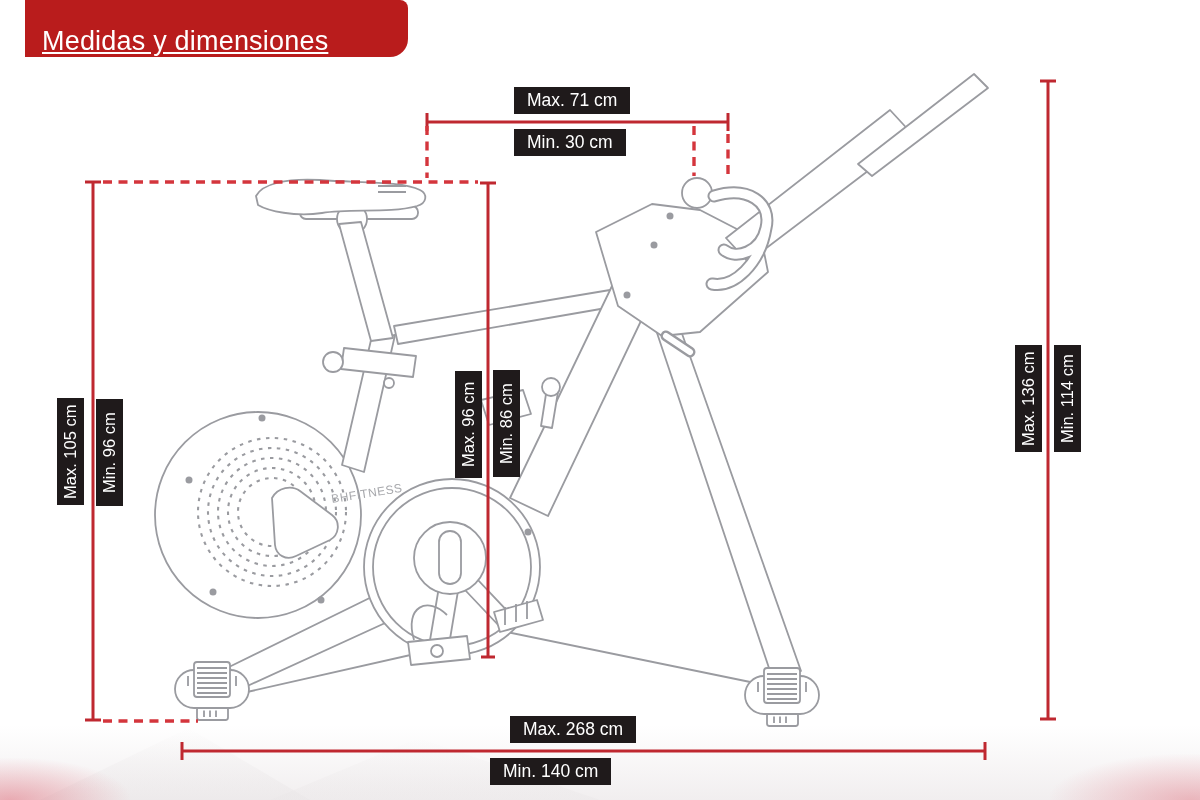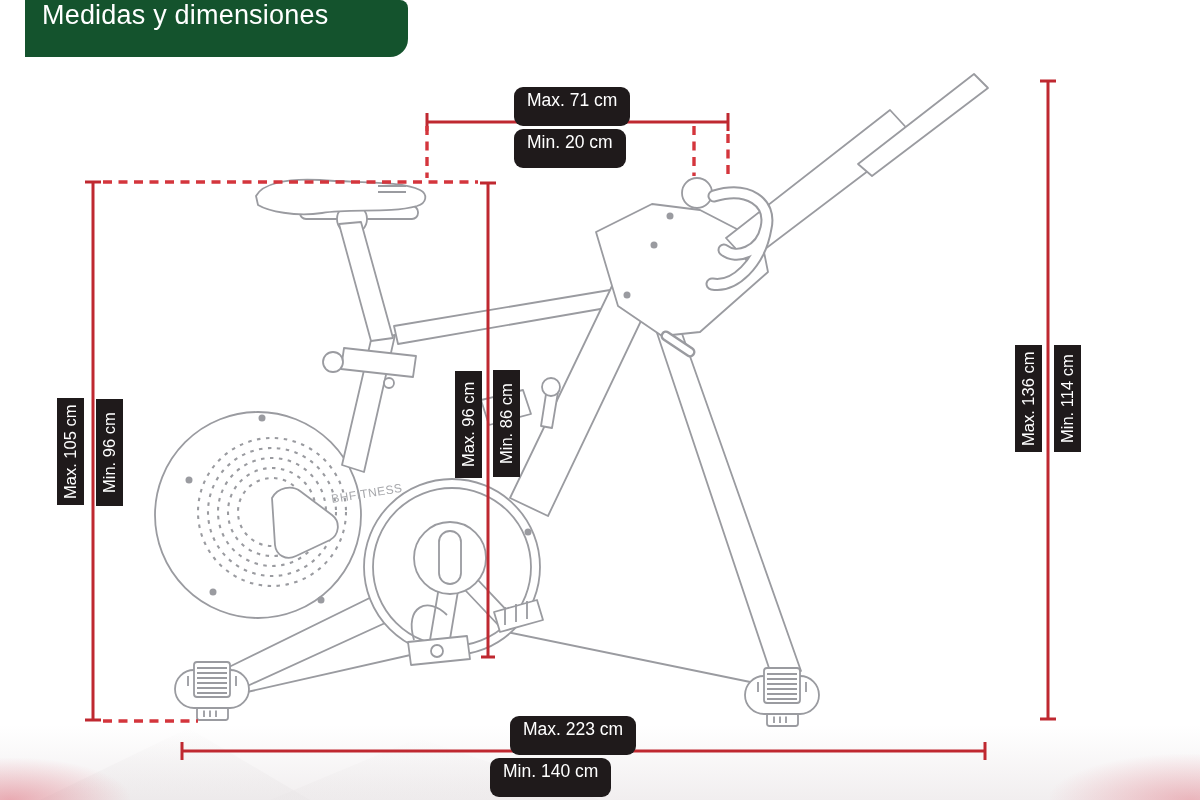--- a/index.html
+++ b/index.html
@@ -3,28 +3,28 @@
 <meta charset="utf-8">
 <style>
   html,body{margin:0;padding:0;background:#fff;}
   .stage{
     position:relative;width:1200px;height:800px;background:#ffffff;
     overflow:hidden;font-family:"Liberation Sans",sans-serif;
   }
   
   .titlebar{
     position:absolute;left:25px;top:0;width:383px;height:57px;
-    background:#14532d;color:#fff;border-radius:0 8px 18px 0;
-    display:flex;align-items:flex-start;padding-left:17px;box-sizing:border-box;
-    font-size:27px;letter-spacing:.2px;
+    background:#b91c1c;color:#fff;border-radius:0 8px 18px 0;
+    display:flex;align-items:flex-end;padding-left:17px;box-sizing:border-box;
+    font-size:27px;letter-spacing:.2px;text-decoration:underline;
   }
   
   .hlabel{
     position:absolute;background:#1f1a1b;color:#fff;font-size:17.5px;
-    height:39px;line-height:27px;padding:0 13px;white-space:nowrap;border-radius:9px;
+    height:27px;line-height:27px;padding:0 13px;white-space:nowrap;
   }
   .vlabel{
     position:absolute;background:#1f1a1b;color:#fff;font-size:16.5px;
     width:27px;height:107px;writing-mode:vertical-rl;transform:rotate(180deg);
     display:flex;align-items:center;justify-content:center;white-space:nowrap;
   }
   svg.diagram{position:absolute;left:0;top:0;}
   
   .bg-bottom{position:absolute;left:0;bottom:0;width:100%;height:75px;
     background:linear-gradient(to top,#f1eeef,rgba(241,238,239,0));}
@@ -169,27 +169,27 @@
         <path d="M103,721 H198"></path>
       </g>
     </g>
   </svg>
 
   <div class="titlebar">
     <span>Medidas y dimensiones</span>
   </div>
 
   <div class="hlabel" style="left:514px;top:87px">Max. 71 cm</div>
-  <div class="hlabel" style="left:514px;top:129px">Min. 20 cm</div>
+  <div class="hlabel" style="left:514px;top:129px">Min. 30 cm</div>
 
   <div class="vlabel" style="left:57px;top:398px">Max. 105 cm</div>
   <div class="vlabel" style="left:96px;top:399px">Min. 96 cm</div>
 
   <div class="vlabel" style="left:455px;top:371px">Max. 96 cm</div>
   <div class="vlabel" style="left:493px;top:370px">Min. 86 cm</div>
 
   <div class="vlabel" style="left:1015px;top:345px">Max. 136 cm</div>
   <div class="vlabel" style="left:1054px;top:345px">Min. 114 cm</div>
 
-  <div class="hlabel" style="left:510px;top:716px">Max. 223 cm</div>
+  <div class="hlabel" style="left:510px;top:716px">Max. 268 cm</div>
   <div class="hlabel" style="left:490px;top:758px">Min. 140 cm</div>
 
 </div>
 
 </body></html>

